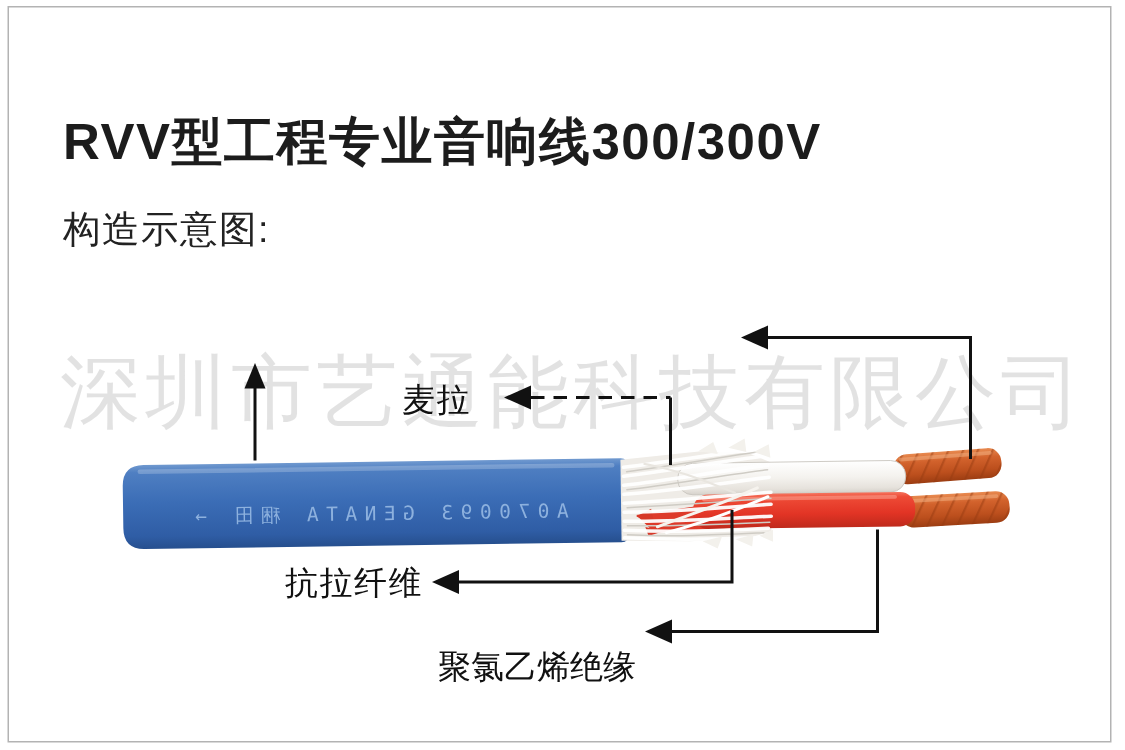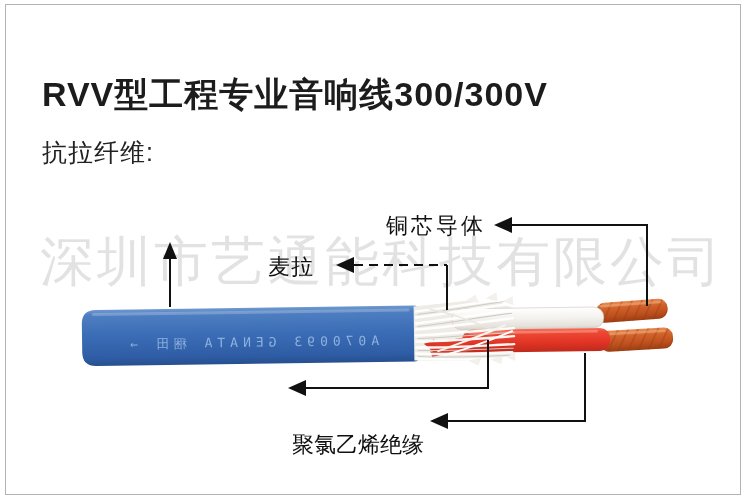--- a/index.html
+++ b/index.html
@@ -35,25 +35,25 @@
   svg.overlay{position:absolute;left:0;top:0;z-index:2;}
 </style>
 </head>
 <body>
 
 <div id="stage">
 
   <div class="frame"></div>
 
   <div class="title">RVV型工程专业音响线300/300V</div>
-  <div class="subtitle">抗拉纤维:</div>
+  <div class="subtitle">构造示意图:</div>
   <div class="watermark">深圳市艺通能科技有限公司</div>
 
-  <div class="callout-label" id="lbl-conductor">铜芯导体</div>
   <div class="callout-label" id="lbl-mylar">麦拉</div>
+  <div class="callout-label" id="lbl-fiber">抗拉纤维</div>
   <div class="callout-label" id="lbl-insulation">聚氯乙烯绝缘</div>
 
   <svg class="overlay" width="750" height="500" viewBox="0 0 750 500">
     <defs>
       <linearGradient id="gJacket" x1="0" y1="0" x2="0" y2="1">
         <stop offset="0" stop-color="#7099cf"></stop>
         <stop offset="0.09" stop-color="#4f7fc2"></stop>
         <stop offset="0.45" stop-color="#3b6db6"></stop>
         <stop offset="0.85" stop-color="#2f5da5"></stop>
         <stop offset="1" stop-color="#264f8e"></stop>

